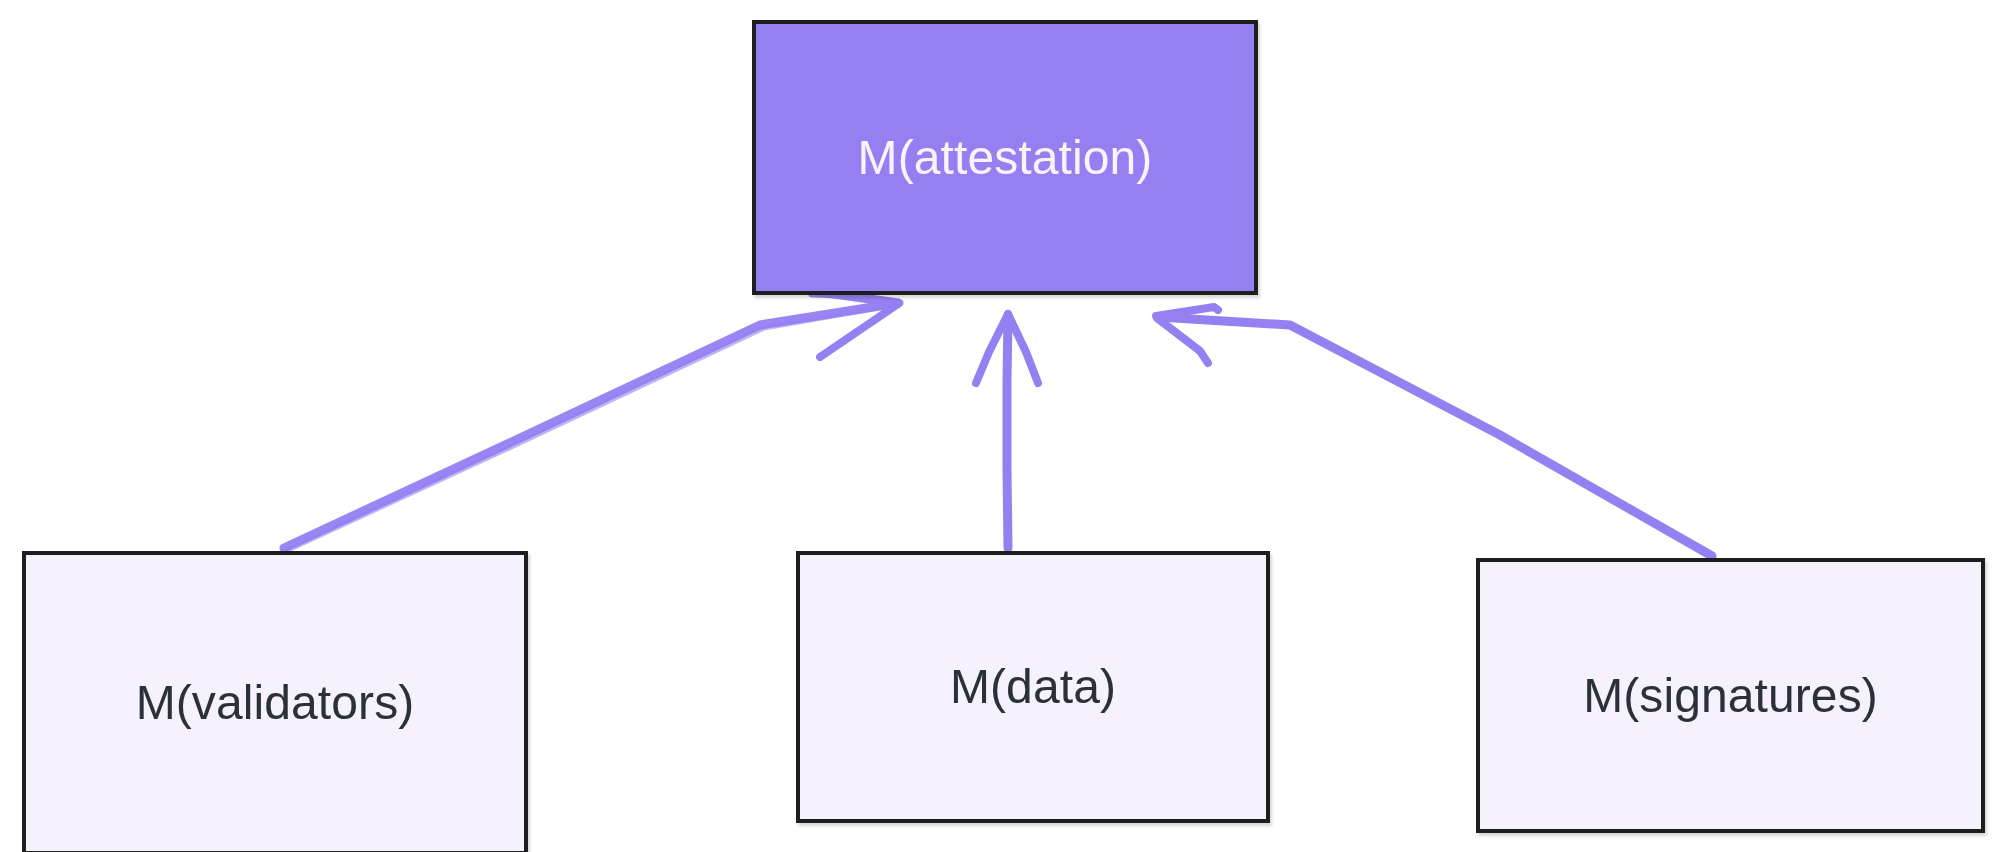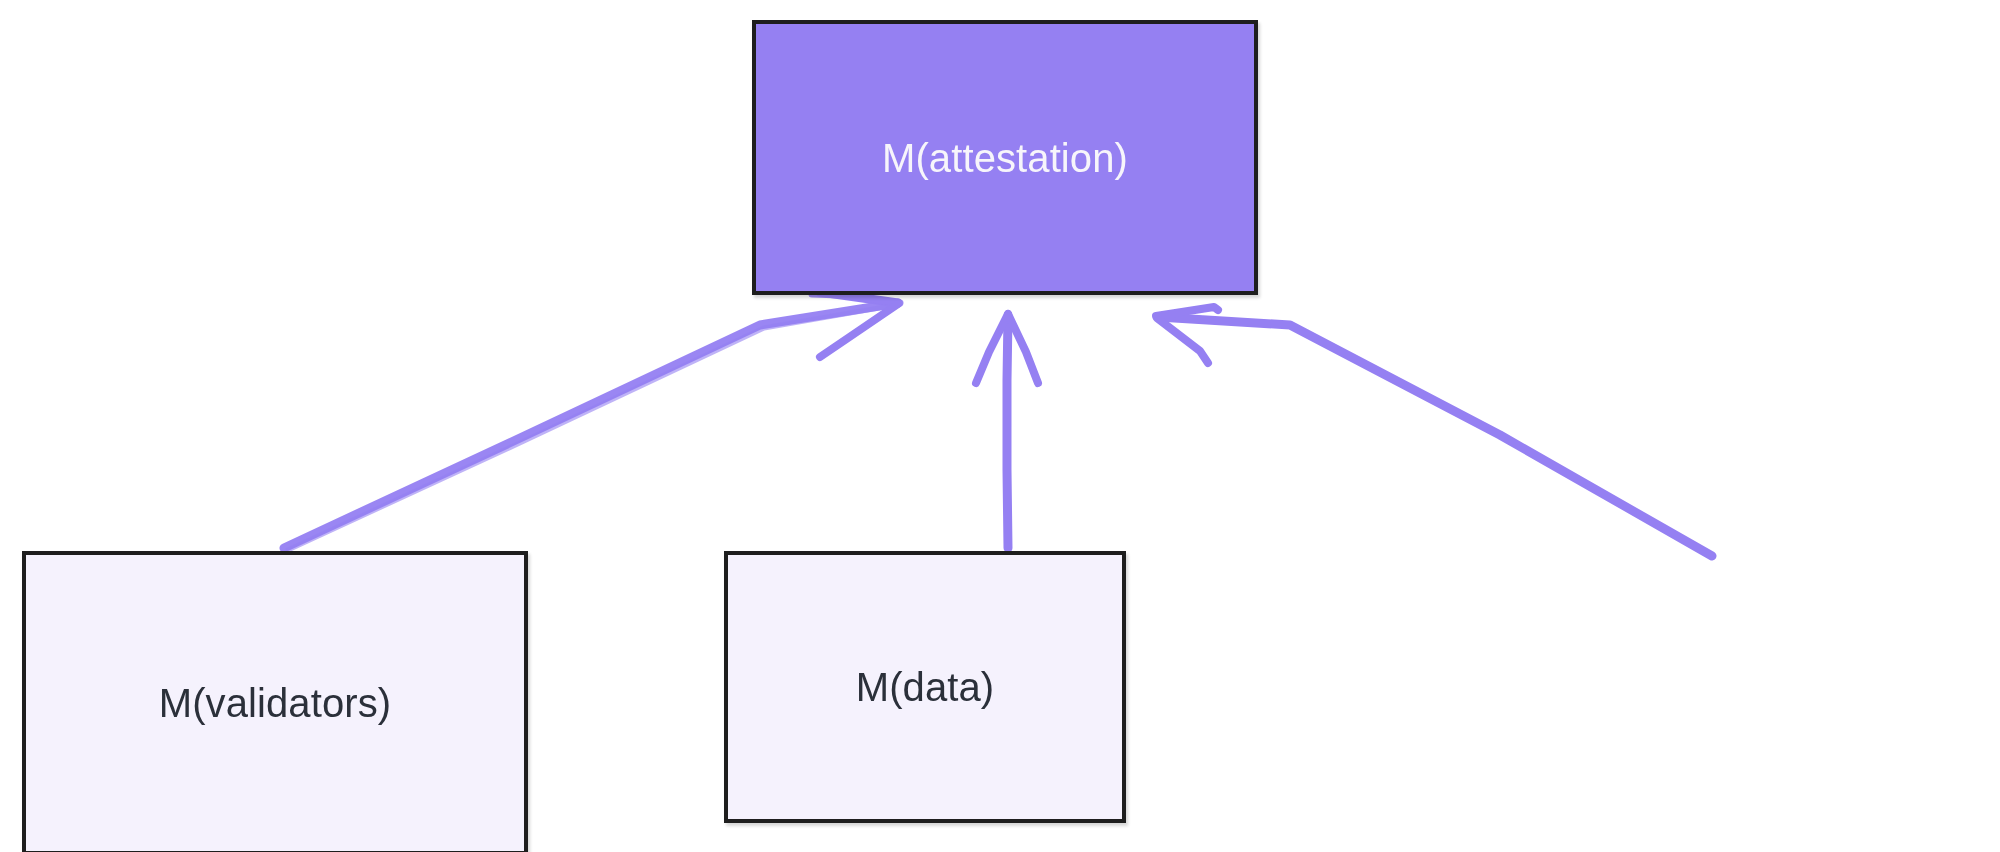--- a/index.html
+++ b/index.html
@@ -31,21 +31,21 @@
     box-sizing: border-box;
     border: 4px solid #1e1e1e;
     display: flex;
     align-items: center;
     justify-content: center;
     text-align: center;
     z-index: 2;
     box-shadow: 2px 3px 3px rgba(0,0,0,0.16);
   }
   .node-label {
-    font-size: 40px;
+    font-size: 48px;
     line-height: 1.2;
     letter-spacing: 0.1px;
     white-space: nowrap;
   }
   .node-root {
     left: 752px;
     top: 20px;
     width: 506px;
     height: 275px;
     background: #9580f2;
@@ -59,23 +59,23 @@
   .node-leaf .node-label {
     color: #2b303a;
   }
   .node-validators {
     left: 22px;
     top: 551px;
     width: 506px;
     height: 304px;
   }
   .node-data {
-    left: 724px;
+    left: 796px;
     top: 551px;
-    width: 402px;
+    width: 474px;
     height: 272px;
   }
   .node-signatures {
     left: 1476px;
     top: 558px;
     width: 509px;
     height: 275px;
   }
 </style>
 </head>
@@ -112,14 +112,17 @@
   </div>
 
   <div class="node node-leaf node-validators">
     <span class="node-label">M(validators)</span>
   </div>
 
   <div class="node node-leaf node-data">
     <span class="node-label">M(data)</span>
   </div>
 
+  <div class="node node-leaf node-signatures">
+    <span class="node-label">M(signatures)</span>
+  </div>
 
 </div>
 
 </body></html>

